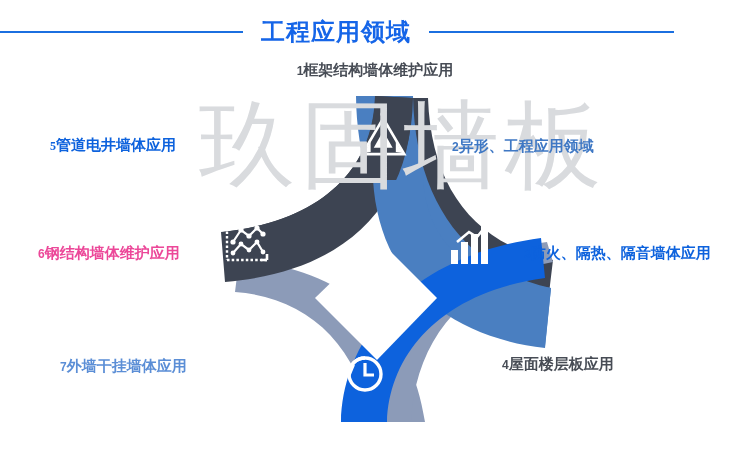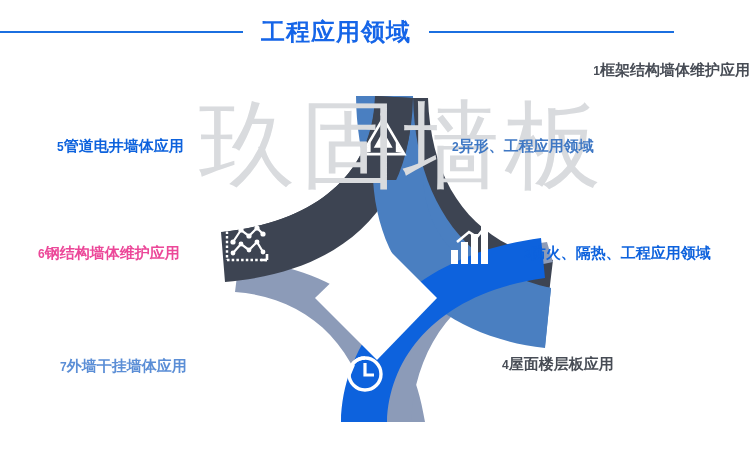--- a/index.html
+++ b/index.html
@@ -78,25 +78,25 @@
     white-space: nowrap;
     font-weight: bold;
     font-size: 15px;
     line-height: 1;
     z-index: 4;
   }
   .label .num {
     font-size: 12px;
     font-weight: bold;
   }
-  .lbl-1 { top: 62px;  left: 0;   width: 750px; text-align: right; color: #474C55; font-weight: bold; }
+  .lbl-1 { top: 62px;  left: 0;   width: 750px; text-align: center; color: #474C55; font-weight: bold; }
   .lbl-2 { top: 138px; left: 452px; color: #3F78C4; }
   .lbl-3 { top: 245px; left: 524px; color: #0D62DD; }
   .lbl-4 { top: 356px; left: 502px; color: #474C55; }
-  .lbl-5 { top: 138px; left: 57px;  color: #0D62DD; }
+  .lbl-5 { top: 138px; left: 50px;  color: #0D62DD; font-family: Liberation Serif, serif; }
   .lbl-6 { top: 245px; left: 38px;  color: #ec4899; }
   .lbl-7 { top: 358px; left: 60px;  color: #5B8ED6; }
 </style>
 </head>
 <body>
 
 <div class="title-bar">
   <div class="title-rule left"></div>
   <div class="title-text">工程应用领域</div>
   <div class="title-rule right"></div>
@@ -226,21 +226,21 @@
 
 <div class="label lbl-1">
   <span class="num">1</span><span>框架结构墙体维护应用</span>
 </div>
 
 <div class="label lbl-2">
   <span class="num">2</span><span>异形、工程应用领域</span>
 </div>
 
 <div class="label lbl-3">
-  <span class="num">3</span><span>防火、隔热、工程应用领域</span>
+  <span class="num">3</span><span>防火、隔热、隔音墙体应用</span>
 </div>
 
 <div class="label lbl-4">
   <span class="num">4</span><span>屋面楼层板应用</span>
 </div>
 
 <div class="label lbl-5">
   <span class="num">5</span><span>管道电井墙体应用</span>
 </div>
 

